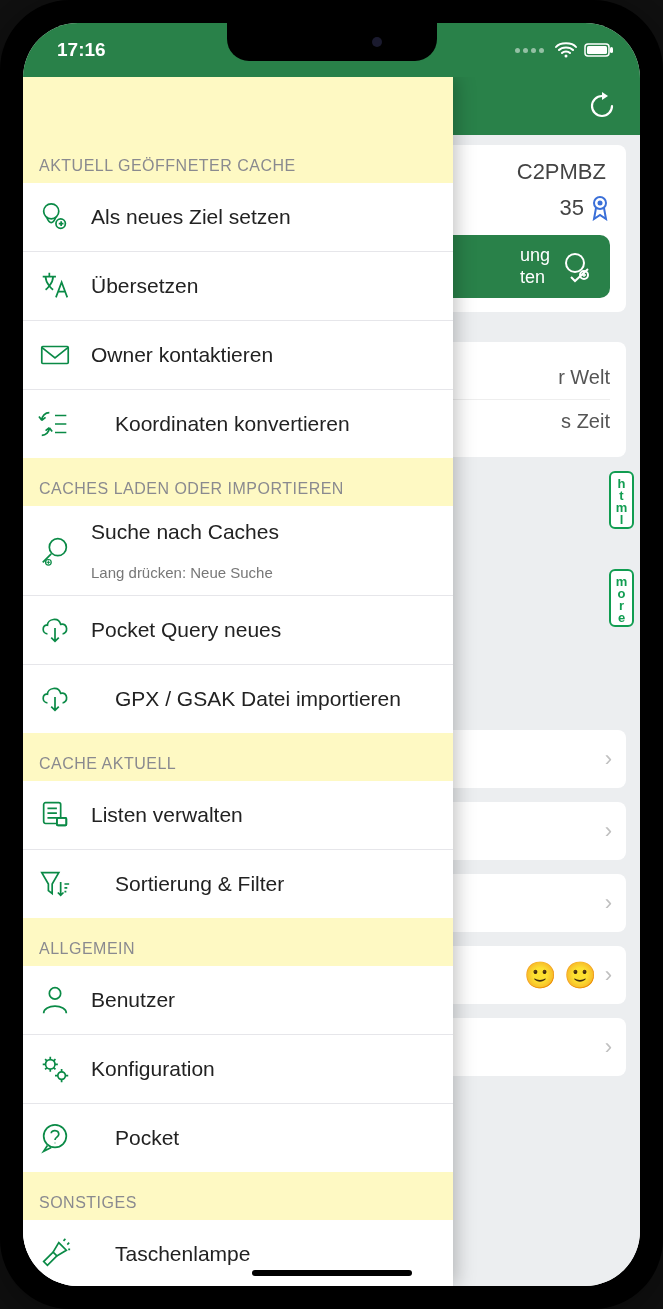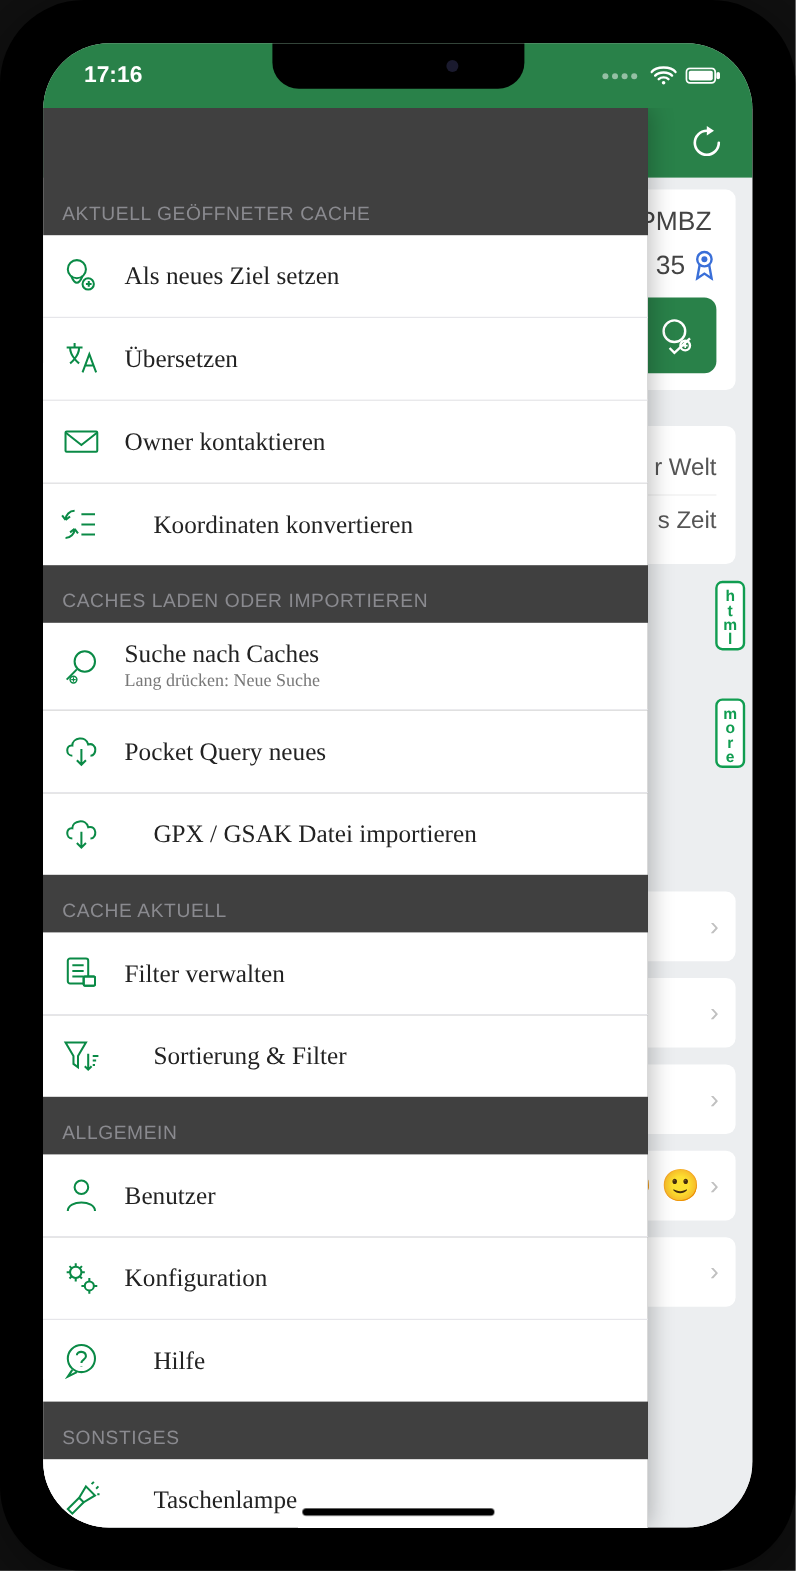--- a/index.html
+++ b/index.html
@@ -11,21 +11,21 @@
     padding: 0;
     width: 663px;
     height: 1309px;
     overflow: hidden;
   }
   .phone-frame {
     width: 663px;
     height: 1309px;
     background: #000;
     border-radius: 70px;
-    padding: 36px;
+    padding: 23px;
     position: relative;
     box-shadow: 0 10px 60px rgba(0,0,0,0.5);
   }
   .phone-frame::before {
     content: "";
     position: absolute;
     left: -6px; top: 260px;
     width: 6px; height: 60px;
     background: #222; border-radius: 3px 0 0 3px;
   }
@@ -135,52 +135,51 @@
   .bg-row {
     background: #fff; border-radius: 8px; height: 58px; margin-bottom: 14px;
     display: flex; justify-content: flex-end; align-items: center; padding-right: 14px;
     color: #c0c0c0; font-size: 22px;
   }
   .smiley { font-size: 26px; margin-right: 8px; }
 
   .drawer {
     position: absolute;
     top: -58px; left: 0;
-    width: 504px;
+    width: 430px;
     bottom: 0;
-    background: #404040;
+    background: #fef9c3;
     z-index: 50;
     box-shadow: 3px 0 18px rgba(0,0,0,0.25);
     overflow-y: auto;
     padding-top: 58px;
   }
   .section-header {
     padding: 22px 16px 8px 16px;
     color: #8a8a8f;
     font-size: 16px;
     letter-spacing: 0.5px;
   }
   .menu-item {
     background: #fff;
     display: flex;
     align-items: center;
     padding: 14px 12px 14px 12px;
     gap: 16px;
     border-bottom: 1px solid #e6e6ea;
-    font-family: Liberation Serif, serif;
   }
   .menu-group .menu-item:last-child { border-bottom: none; gap: 40px; }
   .menu-item .icon {
     width: 40px; height: 40px;
     display: flex; align-items: center; justify-content: center;
     flex-shrink: 0;
   }
   .menu-item .icon svg { width: 34px; height: 34px; stroke: #0a8a46; fill: none; stroke-width: 1.8; }
   .menu-label { flex: 1; font-size: 21px; color: #222; }
-  .menu-sub { font-size: 15px; color: #777; margin-top: 2px; }
+  .menu-sub { font-size: 15px; color: #777; margin-top: 20px; }
   .home-indicator {
     position: absolute;
     bottom: 10px; left: 50%; transform: translateX(-50%);
     width: 160px; height: 6px;
     background: #000; border-radius: 4px;
     z-index: 200;
   }
 </style>
 </head>
 <body>
@@ -360,21 +359,21 @@
         <div class="menu-group">
           <div class="menu-item">
             <span class="icon">
                 <svg viewBox="0 0 36 36">
                   <rect x="6" y="5" width="18" height="22" rx="2"></rect>
                   <path d="M10 11 L20 11 M10 16 L20 16 M10 21 L20 21"></path>
                   <rect x="20" y="21" width="10" height="8" rx="1" fill="#fff"></rect>
                   <rect x="20" y="21" width="10" height="8" rx="1"></rect>
                 </svg>
               </span>
-            <div class="menu-label">Filter verwalten</div>
+            <div class="menu-label">Listen verwalten</div>
           </div>
           <div class="menu-item">
             <span class="icon">
                 <svg viewBox="0 0 36 36">
                   <path d="M4 6 L22 6 L15 18 L15 28 L11 25 L11 18 Z"></path>
                   <path d="M24 16 L24 30 M21 27 L24 30 L27 27 M28 18 L33 18 M28 22 L31 22 M28 26 L30 26"></path>
                 </svg>
               </span>
             <div class="menu-label">Sortierung &amp; Filter</div>
           </div>
@@ -403,21 +402,21 @@
             <div class="menu-label">Konfiguration</div>
           </div>
           <div class="menu-item">
             <span class="icon">
                 <svg viewBox="0 0 36 36">
                   <circle cx="18" cy="16" r="12"></circle>
                   <path d="M10 26 L6 32 L14 28"></path>
                   <path d="M14 13 C14 9 22 9 22 14 C22 17 18 17 18 20 M18 23 L18 23.5"></path>
                 </svg>
               </span>
-            <div class="menu-label">Hilfe</div>
+            <div class="menu-label">Pocket</div>
           </div>
         </div>
 
         <div class="section-header">SONSTIGES</div>
         <div class="menu-group">
           <div class="menu-item">
             <span class="icon">
                 <svg viewBox="0 0 36 36">
                   <path d="M22 6 L30 14 L20 20 L16 16 Z"></path>
                   <path d="M16 16 L6 26 L10 30 L20 20"></path>

